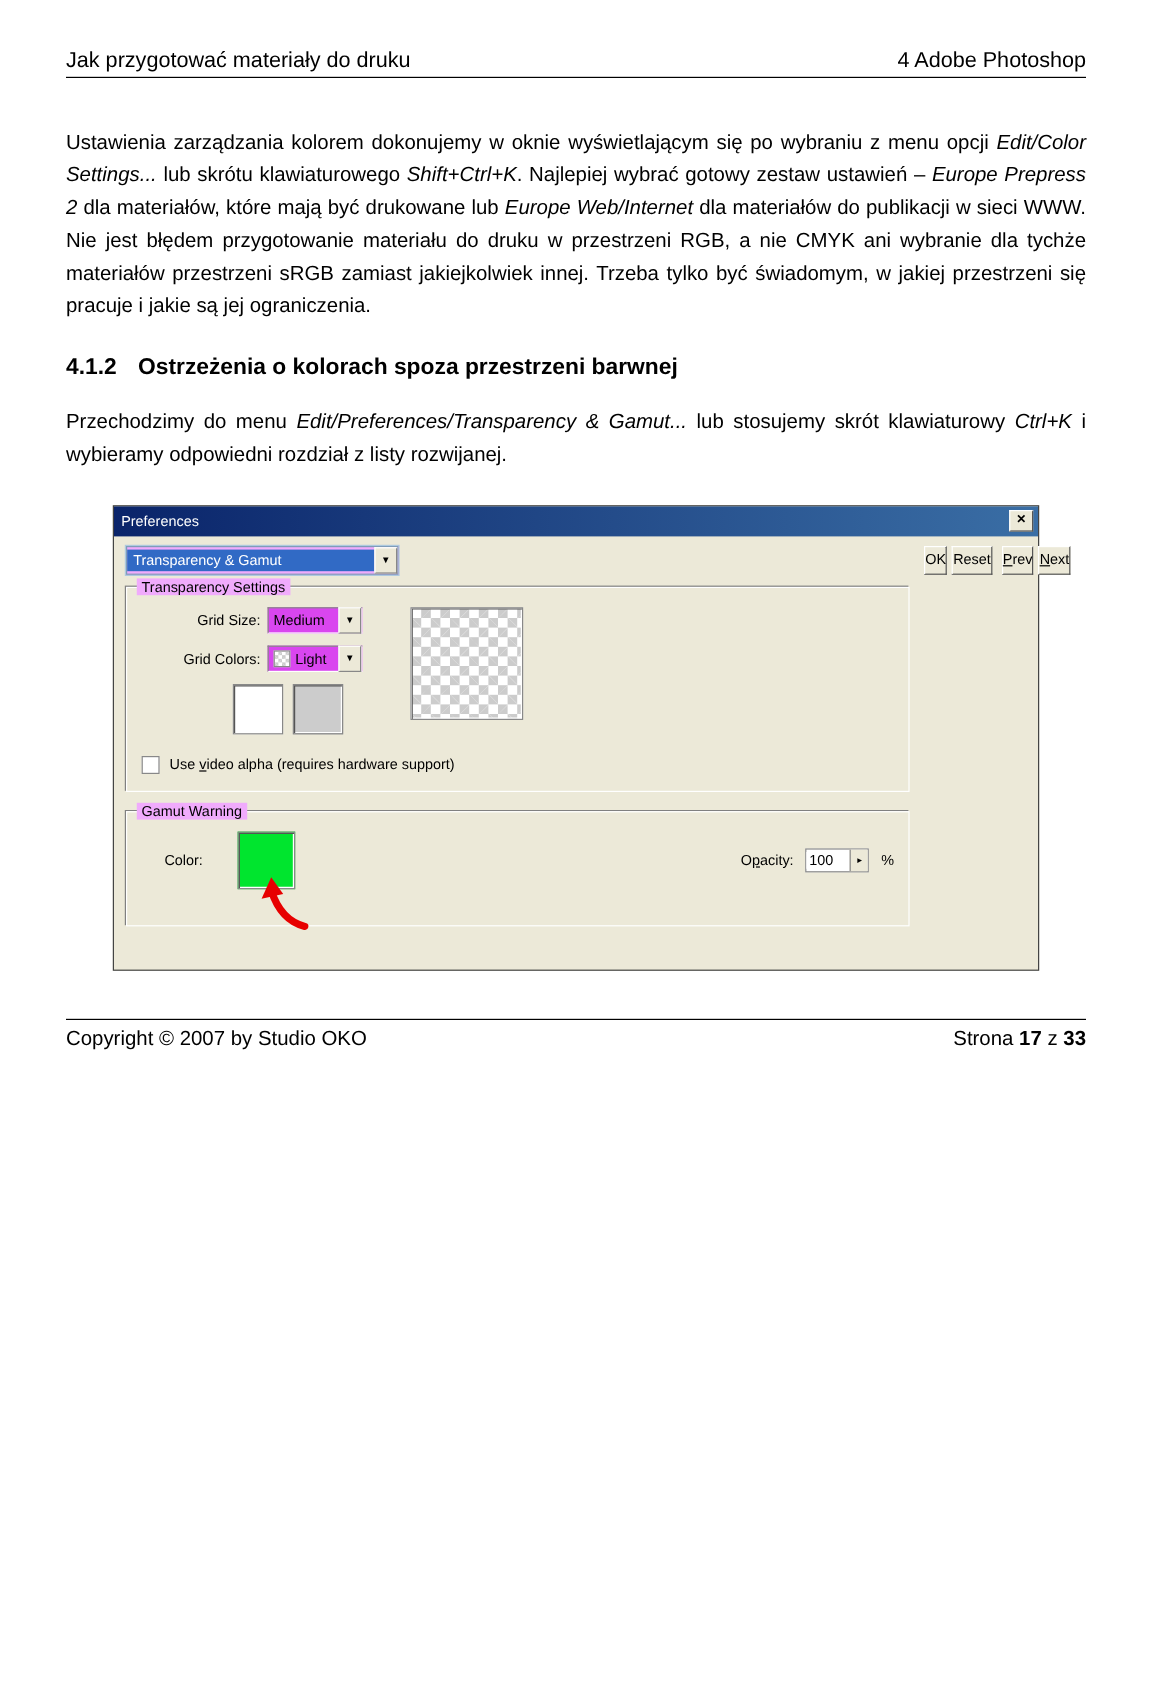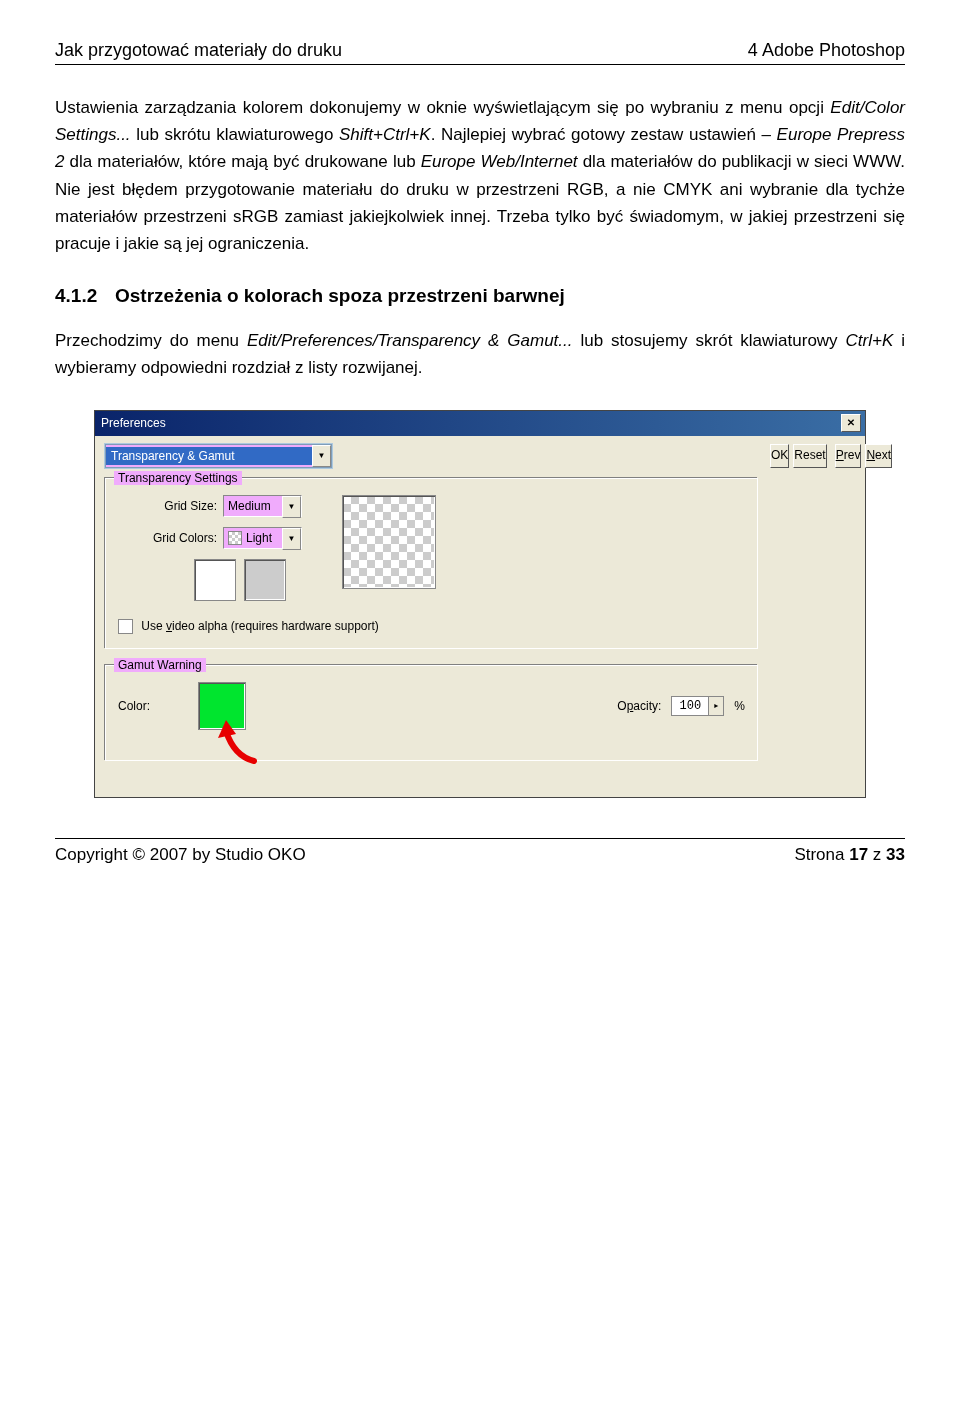--- a/index.html
+++ b/index.html
@@ -13,21 +13,21 @@
   .page {
     padding: 40px 55px 30px 55px;
     box-sizing: border-box;
   }
   .hdr {
     display: flex;
     justify-content: space-between;
     font-size: 18px;
     padding-bottom: 3px;
     border-bottom: 1px solid #000;
-    margin-bottom: 29px;
+    margin-bottom: 40px;
   }
   .body-text {
     font-size: 17px;
     line-height: 1.6;
     text-align: justify;
     margin-bottom: 28px;
   }
   .body-text .italic { font-style: italic; }
   .subheading {
     font-size: 19px;
@@ -103,22 +103,23 @@
     background: #f0abfc;
     padding: 0 4px;
     font-size: 12px;
   }
   .row { display: flex; align-items: center; gap: 6px; margin-bottom: 10px; margin-left: 29px; }
   .row .lbl { width: 70px; text-align: right; }
   .combo {
     display: inline-flex;
     border: 1px solid #888;
     border-right-color: #fff; border-bottom-color:#fff;
-    background: #f0abfc;
+    background: #d946ef;
     height: 20px;
+    align-items: center;
   }
   .combo .val { padding: 0 6px 0 4px; min-width: 48px; display:inline-flex; align-items:center; gap:4px;}
   .chk { width:13px;height:13px;border:1px solid #888;background:#fff;display:inline-block;vertical-align:middle;margin-right:5px;}
   .swatches { display:flex; gap:8px; margin-left:76px; }
   .swatch {
     width:40px;height:40px;border:1px solid #888;
     box-shadow: inset 1px 1px 0 #555, inset -1px -1px 0 #fff;
   }
   .swatch.white { background:#fff; }
   .swatch.grey  { background:#ccc; }
@@ -137,21 +138,21 @@
   }
   .ts-row { display:flex; align-items:flex-start; gap:40px; }
   .colorswatch {
     width:46px;height:46px;background:#00e52e;
     border:1px solid #888;
     box-shadow: inset 1px 1px 0 #555, inset -1px -1px 0 #fff;
   }
   .spin {
     display:inline-flex;border:1px solid #888;background:#fff;height:18px;align-items:center;
   }
-  .spin input {border:none;width:32px;text-align:center;font-family:Liberation Mono, monospace;font-size:12px;padding:0 2px;}
+  .spin input {border:none;width:32px;text-align:left;font-family:Liberation Sans, sans-serif;font-size:12px;padding:0 2px;}
   .spin .btn {width:14px;height:18px;background:#ece9d8;border-left:1px solid #888;display:flex;align-items:center;justify-content:center;font-size:8px;}
   .sidebtns { width: 85px; display:flex; flex-direction:row; gap:4px; }
   .winbtn {
     height: 22px;
     border: 1px solid #fff;
     border-right-color: #555; border-bottom-color:#555;
     background: #ece9d8;
     text-align: center;
     line-height: 20px;
     font-size: 12px;
@@ -252,21 +253,21 @@
 
           <div style="margin-top:18px;">
             <span class="chk"></span>
             <span><span>Use </span><span class="u">v</span><span>ideo alpha (requires hardware support)</span></span>
           </div>
         </div>
 
         <div class="fieldset" style="position:relative;padding-bottom:30px;">
           <span class="legend">Gamut Warning</span>
           <div style="display:flex;align-items:center;gap:10px;">
-            <span style="width:70px;text-align:left;">Color:</span>
+            <span style="width:70px;text-align:center;">Color:</span>
             <span class="colorswatch"></span>
             <span style="flex:1"></span>
             <span><span>O</span><span class="u">p</span><span>acity:</span></span>
             <span class="spin">
               <input value="100" style="">
               <span class="btn">▸</span>
             </span>
             <span>%</span>
           </div>
           <svg class="redarrow" viewBox="0 0 50 50">

